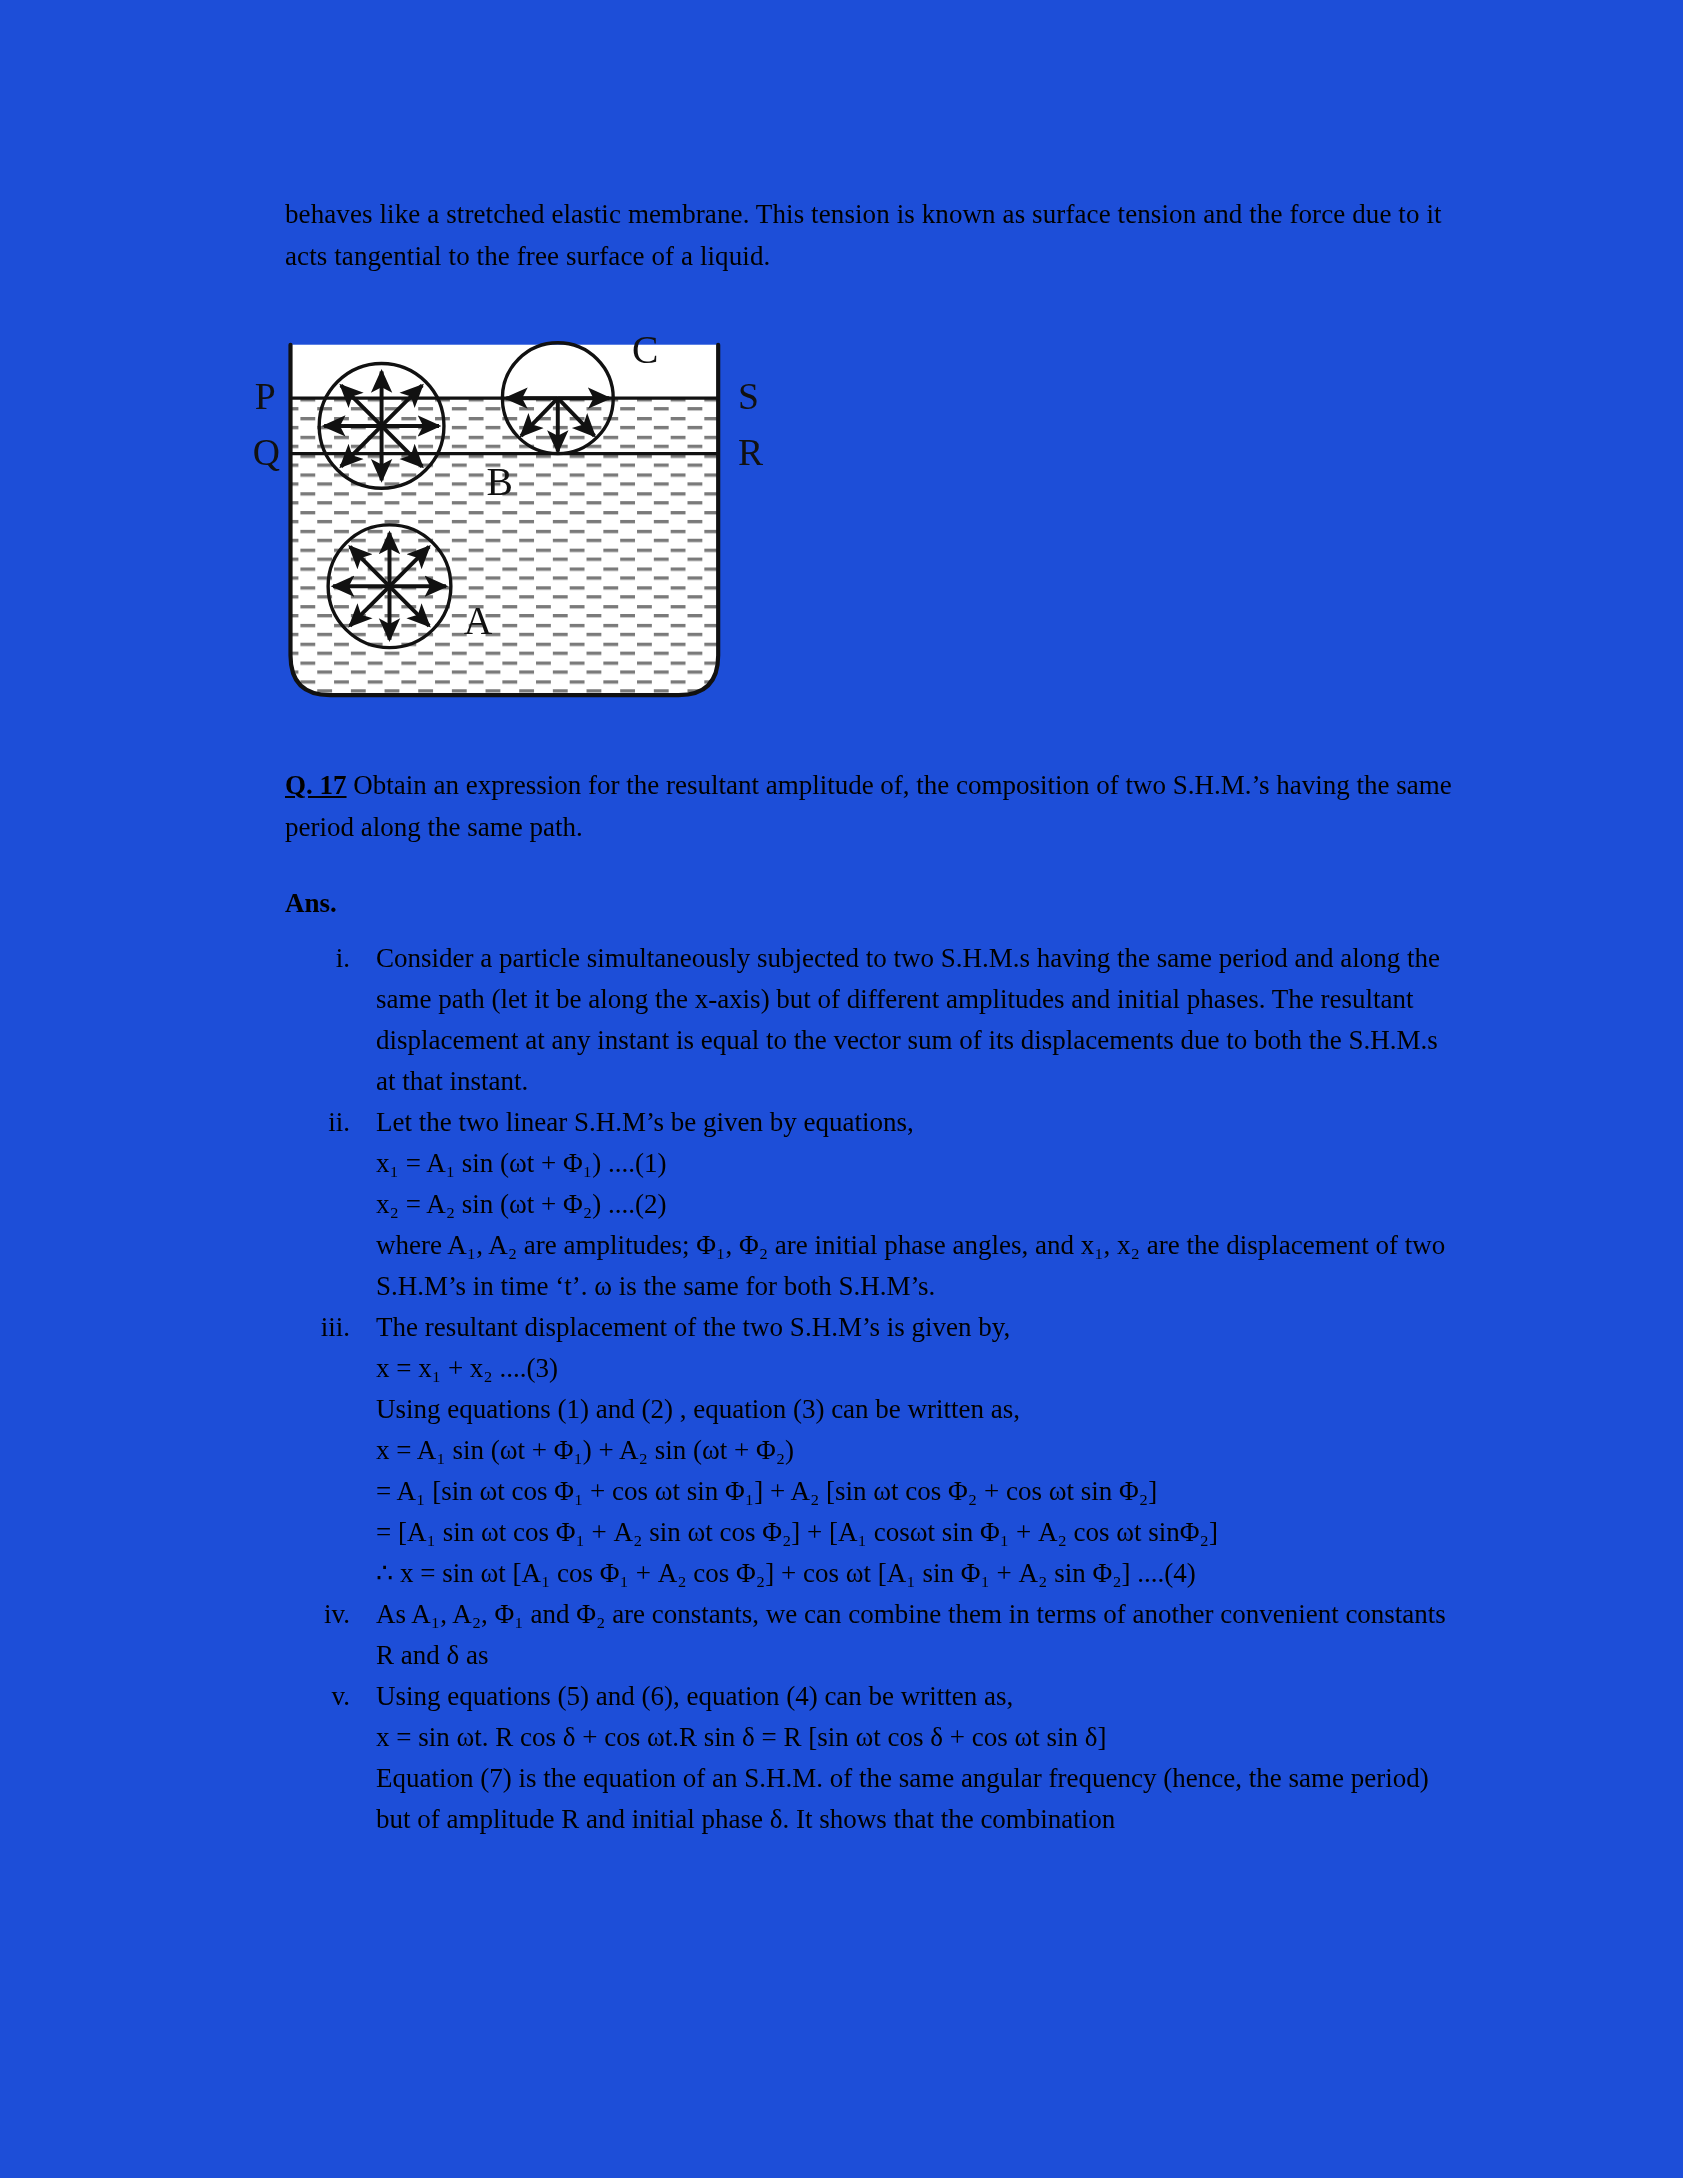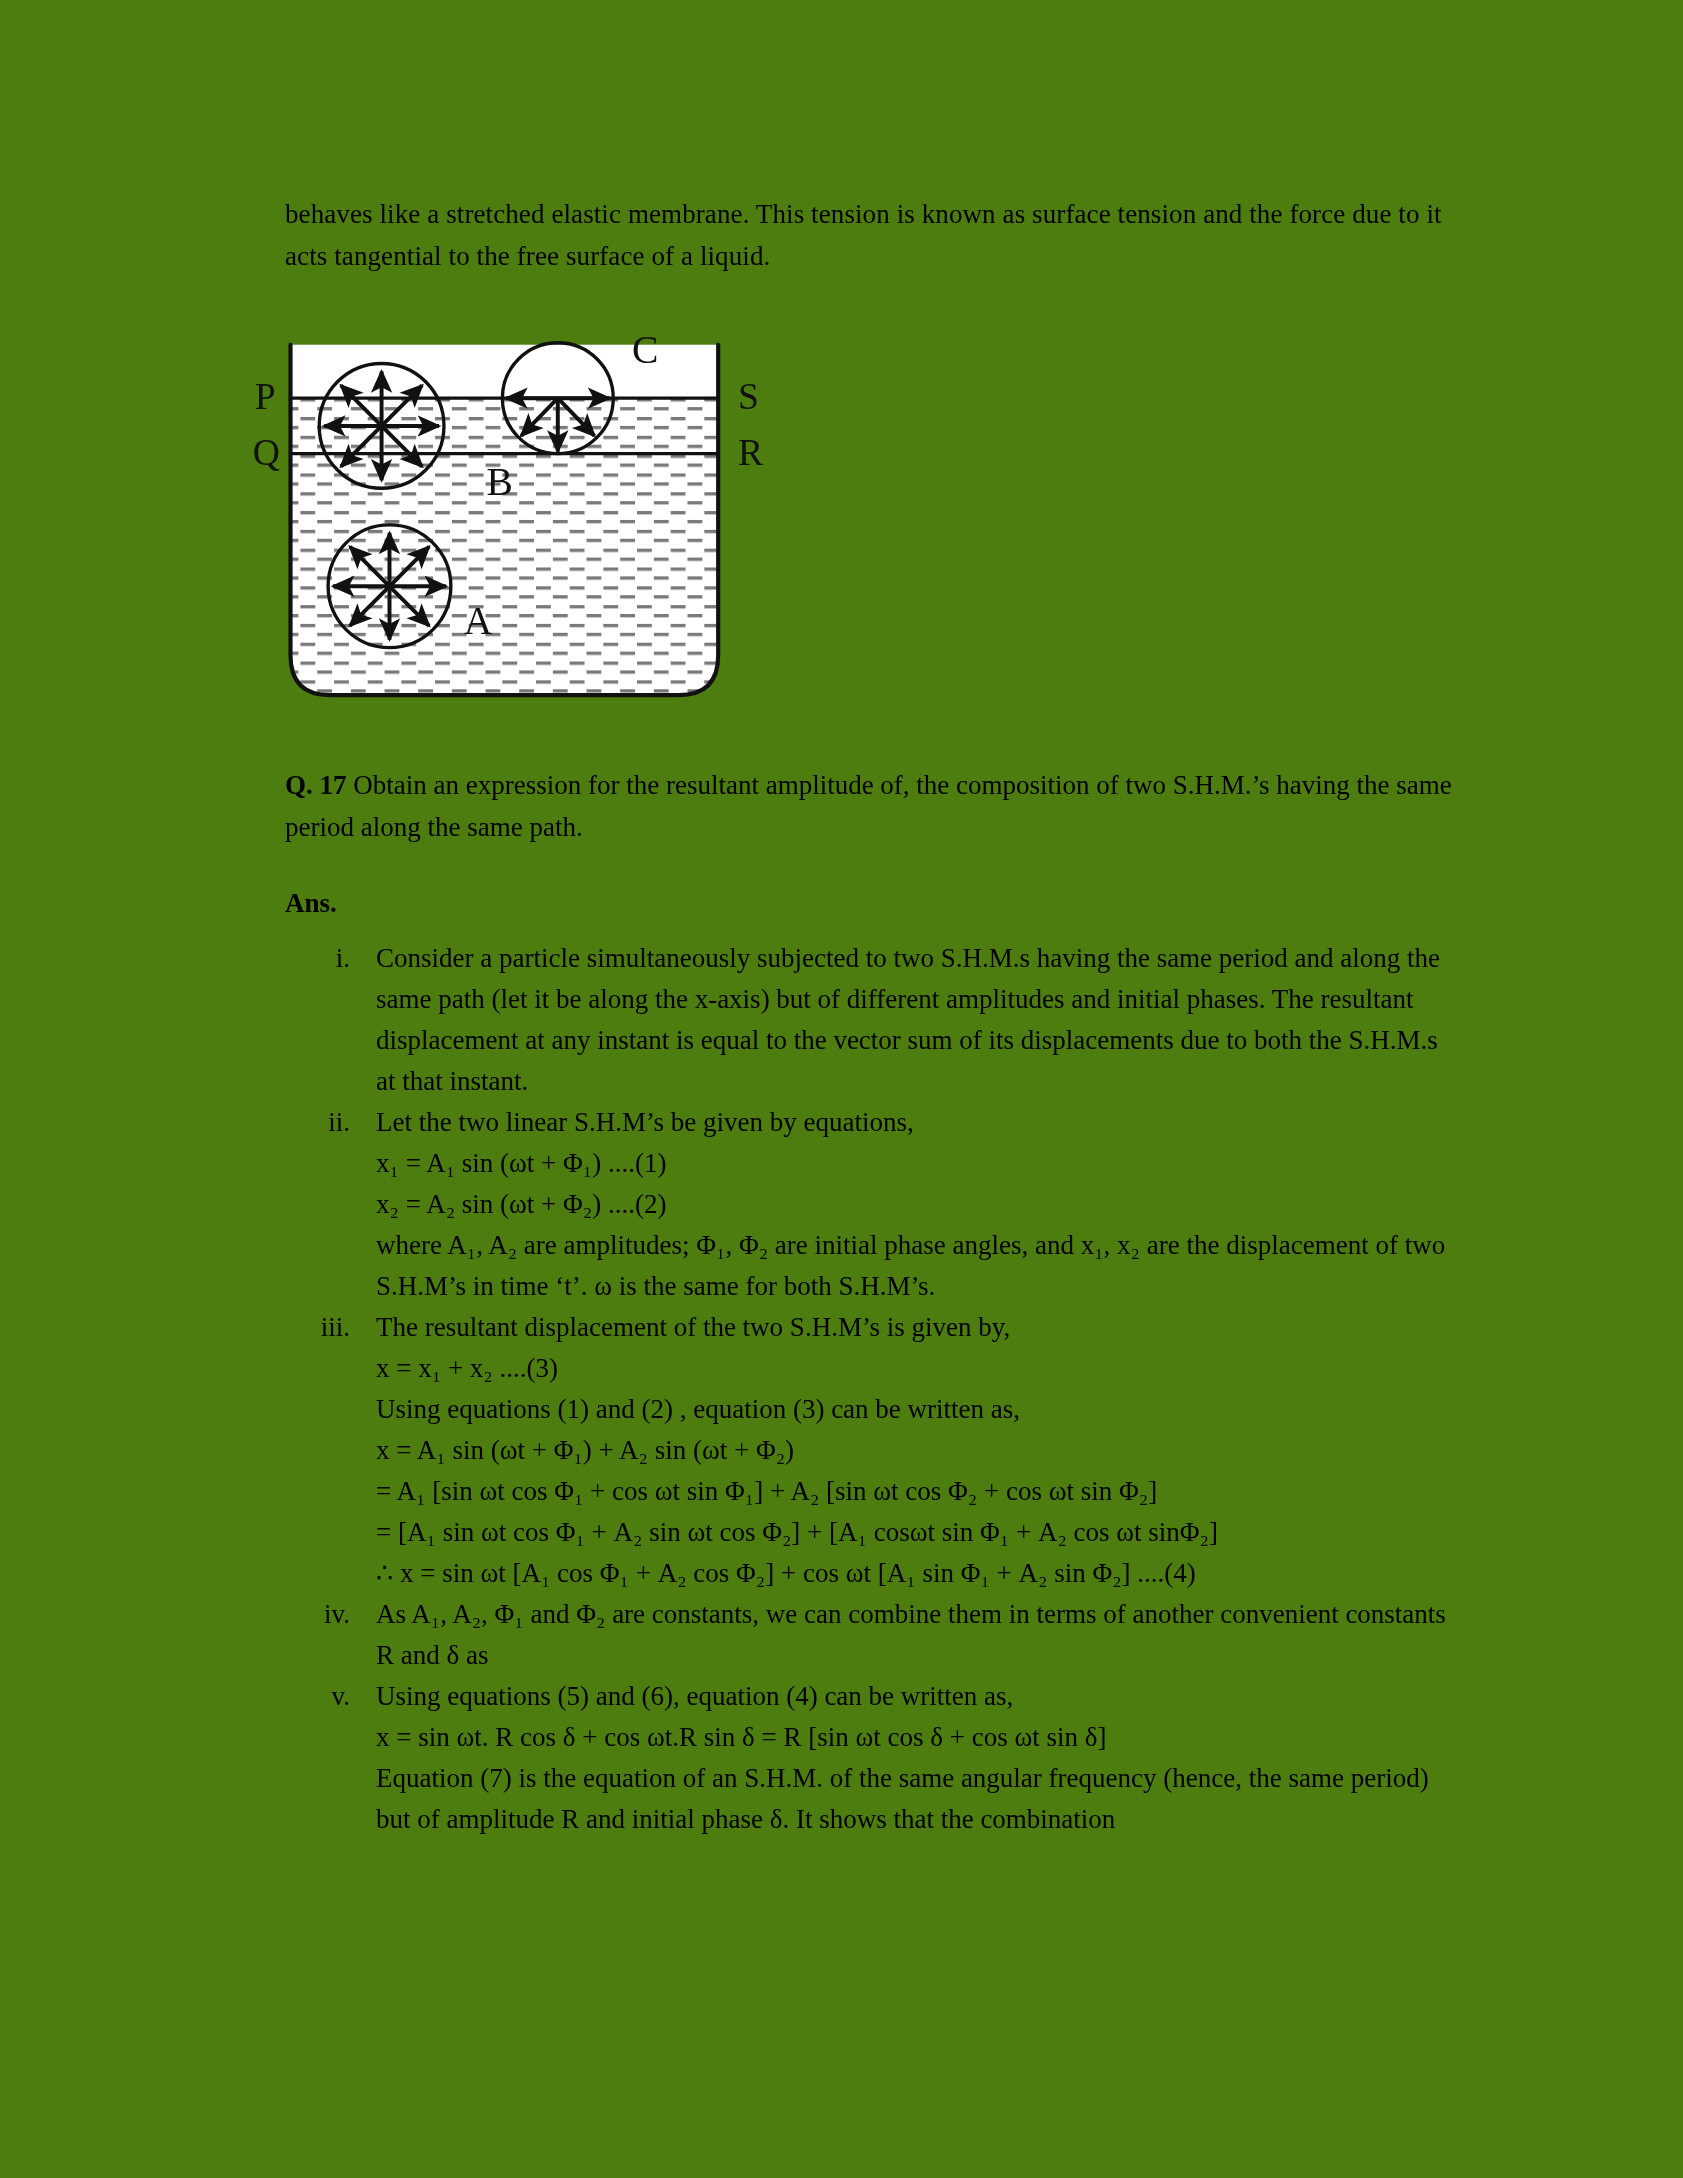--- a/index.html
+++ b/index.html
@@ -14,21 +14,21 @@
     color: #000000;
     position: relative;
     overflow: hidden;
   }
 
   .page {
     position: absolute;
     left: 0; top: 0;
     width: 1683px;
     height: 2178px;
-    background: #4d7c0f;
+    background: #1d4ed8;
   }
 
   .content {
     position: absolute;
     left: 285px;
     top: 193px;
     width: 1173px;
   }
 
   .para {
@@ -52,21 +52,21 @@
     height: 396px;
   }
   .figure-wrap svg { display: block; }
 
   
   .q-block {
     margin-top: 51px;
     font-size: 27px;
     line-height: 42px;
   }
-  .q-label { font-weight: bold; }
+  .q-label { font-weight: bold; text-decoration: underline; }
 
   .ans-label {
     margin-top: 34px;
     font-size: 27px;
     line-height: 42px;
     font-weight: bold;
   }
 
   
   ol.roman {

